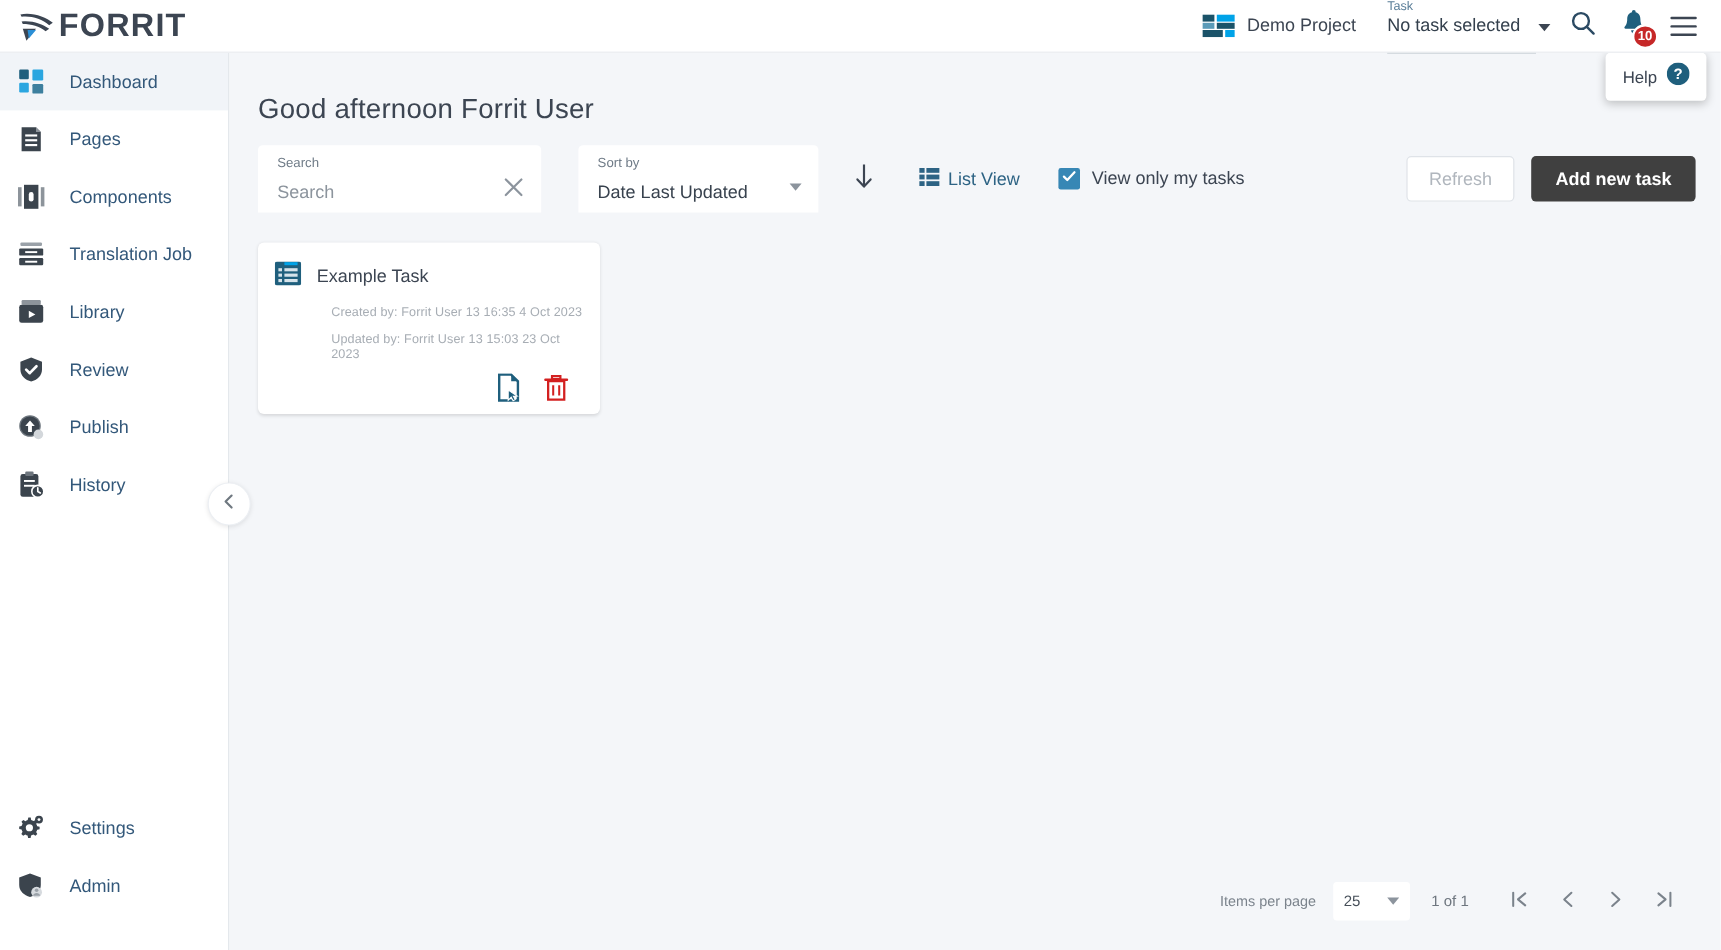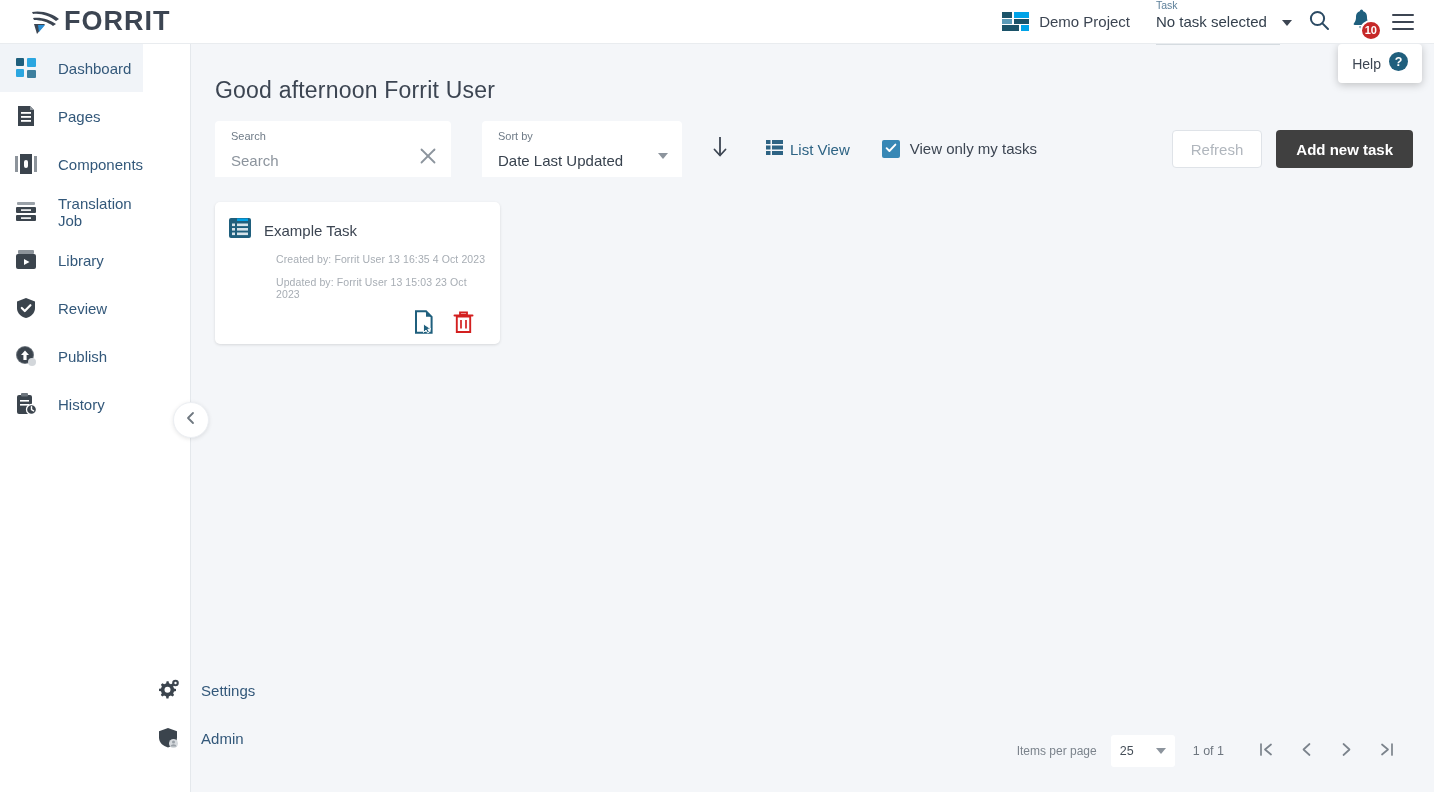--- a/index.html
+++ b/index.html
@@ -10,21 +10,21 @@
     overflow: hidden;
   }
   .app { position: relative; width: 1434px; height: 792px; }
 
   
   .topbar {
     position: absolute; top: 0; left: 0; width: 1434px; height: 44px;
     background: #ffffff; display: flex; align-items: center;
     border-bottom: 1px solid #e9ecef; z-index: 30;
   }
-  .logo-wrap { width: 191px; display: flex; align-items: center; padding-left: 29px; }
+  .logo-wrap { width: 191px; display: flex; align-items: center; padding-left: 14px; }
   .logo-mark { width: 34px; height: 30px; position: relative; flex: none; }
   .logo-text {
     font-size: 27px; font-weight: bold; letter-spacing: 1px;
     color: #3c4552; margin-left: 1px; line-height: 1;
   }
   .topbar-right {
     margin-left: auto; display: flex; align-items: center; height: 44px;
     padding-right: 14px; gap: 0;
   }
   .proj-chip { display: flex; align-items: center; gap: 10px; margin-right: 26px; cursor: pointer; }
@@ -59,21 +59,21 @@
     position: absolute; top: 44px; right: 12px; background: #fff;
     border-radius: 4px; box-shadow: 0 2px 8px rgba(0,0,0,.22);
     padding: 8px 14px; display: flex; align-items: center; gap: 8px; z-index: 25;
   }
   .help-text { font-size: 14px; color: #3c4552; }
 
   
   .sidebar {
     position: absolute; top: 44px; left: 0; width: 191px; height: 748px;
     background: #ffffff; border-right: 1px solid #e4e8ec;
-    display: flex; flex-direction: row; z-index: 20;
+    display: flex; flex-direction: column; z-index: 20;
   }
   .nav-list { padding-top: 0; }
   .nav-item {
     height: 48px; display: flex; align-items: center; gap: 20px;
     padding-left: 14px; cursor: pointer; color: #33587a; font-size: 15px;
   }
   .nav-item.active { background: #f1f4f8; }
   .nav-item .ic { width: 24px; height: 24px; flex: none; display: block; }
   .nav-bottom { margin-top: auto; padding-bottom: 30px; }
 

